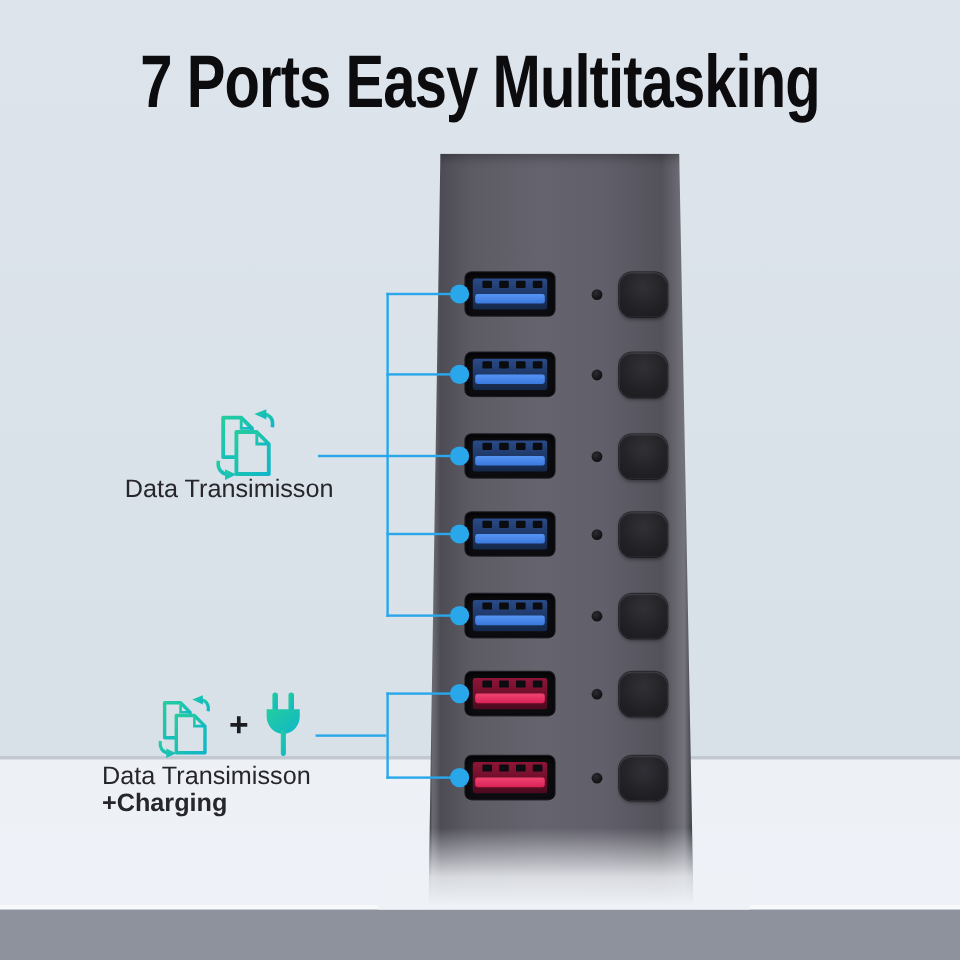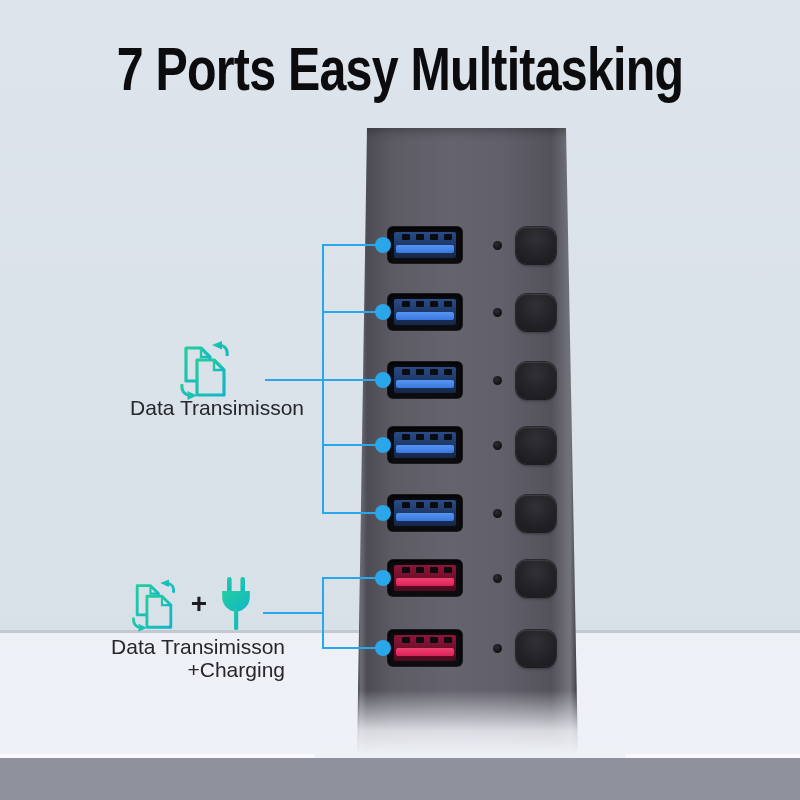--- a/index.html
+++ b/index.html
@@ -46,21 +46,21 @@
 
   
   .fade{left:315px;top:690px;width:310px;height:68px;
         background:linear-gradient(180deg,rgba(238,241,246,0) 0%,rgba(238,241,246,.85) 60%,#eef1f6 95%);}
 
   
   .cline{background:var(--accent,#2aa7ea);}
   .cdot{width:16px;height:16px;border-radius:50%;background:var(--accent,#2aa7ea);}
 
   
-  .lbl{font-size:21px;line-height:23px;color:#26262b;text-align:right;}
+  .lbl{font-size:21px;line-height:23px;color:#26262b;text-align:left;}
   .plus{font-size:28px;font-weight:700;color:#1d1d21;line-height:28px;text-align:center;}
 
   .g1{stop-color:var(--teal1,#24cd9e);} .g2{stop-color:var(--teal2,#0fb6c9);}
   svg{overflow:visible;}
 </style>
 </head>
 <body>
 
 <div class="stage">
   <div class="bg-top"></div>
@@ -214,15 +214,15 @@
           <stop offset="1" class="g2"></stop>
         </linearGradient>
       </defs>
     <rect x="6" y="0" width="4.6" height="16" rx="2.3" fill="url(#tgC)"></rect>
     <rect x="19.4" y="0" width="4.6" height="16" rx="2.3" fill="url(#tgC)"></rect>
     <path d="M1.2 14 H28.8 V20 A13.8 14.5 0 0 1 1.2 20 Z" fill="url(#tgC)"></path>
     <rect x="13" y="31" width="4.2" height="22" rx="1.8" fill="url(#tgC)"></rect>
   </svg>
   <div class="lbl" style="left:85px;top:635px;width:200px;">
     <span style="position:static;display:block;">Data Transimisson</span>
-    <span style="position:static;display:block;">+Charging</span>
+    <span style="position:static;display:block;font-weight:bold;">+Charging</span>
   </div>
 </div>
 
 </body></html>

